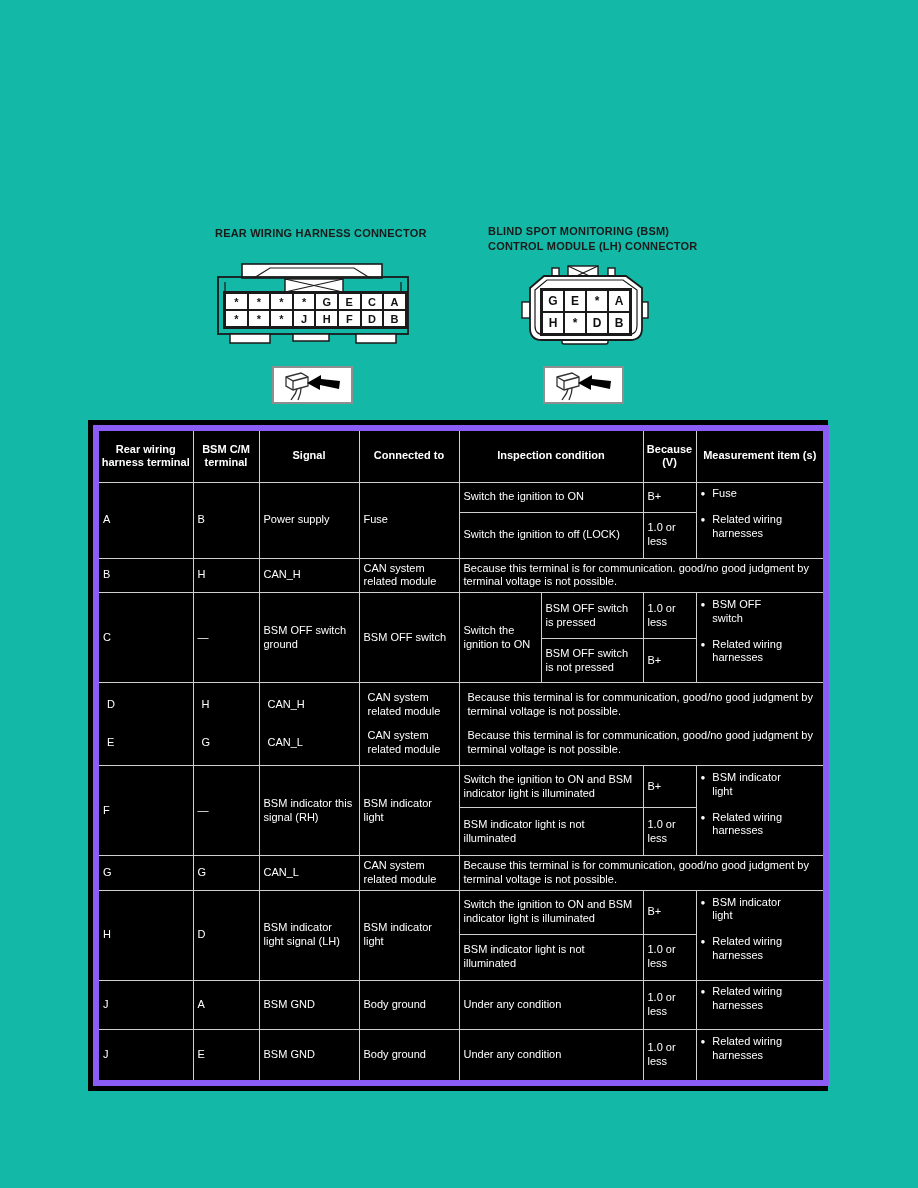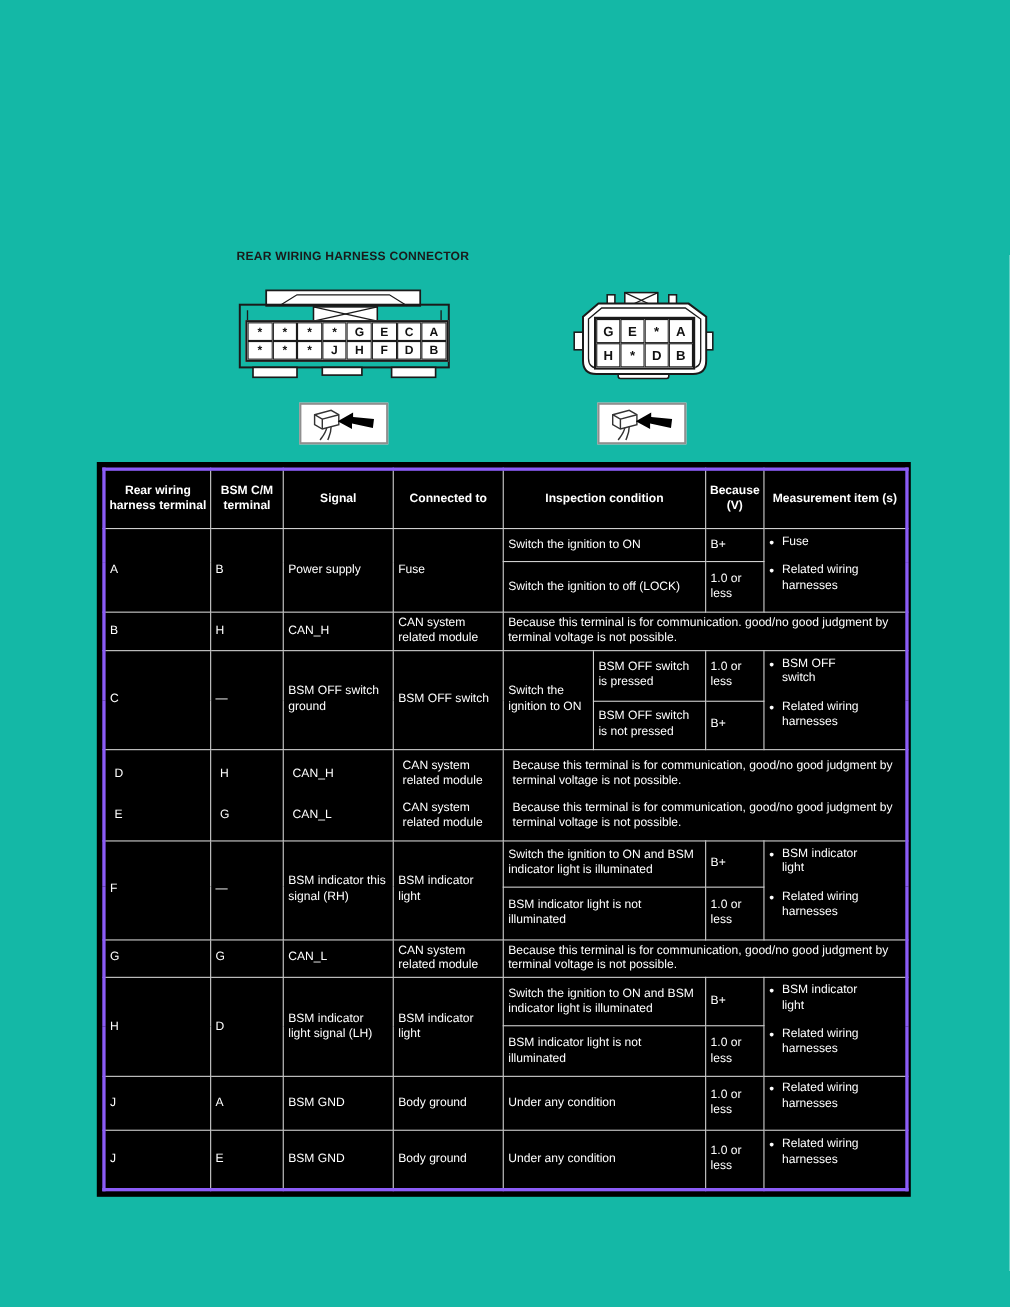--- a/index.html
+++ b/index.html
@@ -35,41 +35,45 @@
   }
   #view-left { left:272px; top:366px; }
   #view-right { left:543px; top:366px; }
   
   .table-wrap {
     position:absolute; left:88px; top:420px; width:740px;
     background:#000; padding:5px;
   }
   table.meas {
     border-collapse:collapse; width:730px; table-layout:fixed;
-    background:#000; color:#fff; border:3px solid #8b5cf6;
+    background:#000; color:#fff; border:6px solid #8b5cf6;
     font-size:11px; line-height:1.25;
   }
   table.meas th, table.meas td { border:1px solid #cfcfcf; padding:3px 4px; overflow:hidden; }
   table.meas th {
     font-weight:bold; text-align:center; vertical-align:middle; padding:4px 2px;
   }
   table.meas td { text-align:left; vertical-align:middle; }
   td.insp { vertical-align:top; padding-top:7px; padding-left:14px; }
   .insp-item { display:flex; gap:7px; margin-bottom:12px; align-items:flex-start; }
   .insp-item .bullet { font-size:8px; line-height:14px; flex:0 0 auto; }
   .insp-item .txt { max-width:72px; }
   td.dual { padding:0; }
   td.dual .half { height:38px; display:flex; align-items:center; padding:2px 4px; }
 </style>
 </head>
 <body>
 
 <div class="page">
 
   <div class="conn-title" id="title-left">REAR WIRING HARNESS CONNECTOR</div>
+  <div class="conn-title" id="title-right">
+    <div>BLIND SPOT MONITORING (BSM)</div>
+    <div>CONTROL MODULE (LH) CONNECTOR</div>
+  </div>
 
   <div class="conn" id="conn-left">
     <svg width="198" height="88" viewBox="0 0 198 88">
       <g fill="#fff" stroke="#1a1a1a" stroke-width="1.6">
         <rect x="28" y="2" width="140" height="14"></rect>
       </g>
       <polyline points="40,16 56,6 140,6 156,16" fill="none" stroke="#1a1a1a" stroke-width="1.2"></polyline>
       <g fill="#fff" stroke="#1a1a1a" stroke-width="1.4">
         <rect x="71" y="17" width="58" height="13"></rect>
       </g>

